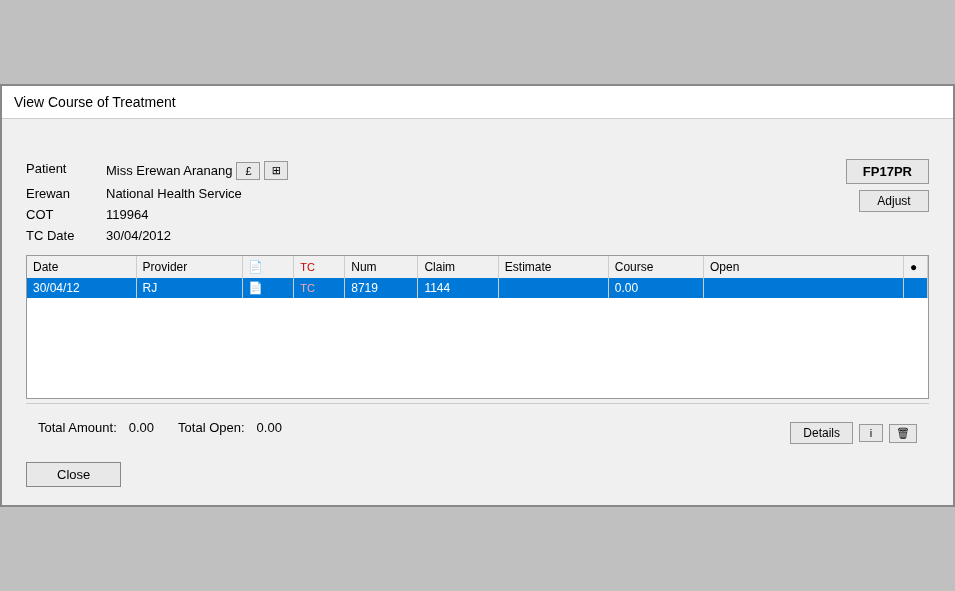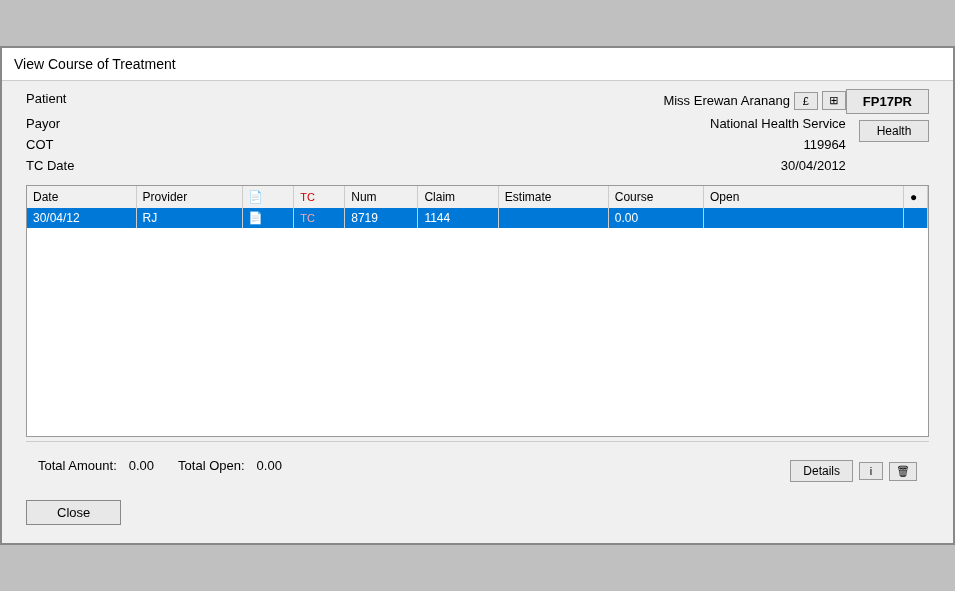--- a/index.html
+++ b/index.html
@@ -8,25 +8,26 @@
       font-family: Arial, sans-serif;
       font-size: 13px;
       display: flex;
       justify-content: center;
       align-items: center;
       width: 955px;
       height: 591px;
     }
     .dialog {
       width: 955px;
-      height: 499px;
+      height: 423px;
       background: #f0f0f0;
       border: 2px solid #888;
       display: flex;
       flex-direction: column;
+      gap: 32px;
     }
     .title-bar {
       background: #fff;
       padding: 8px 12px;
       font-size: 14px;
       font-weight: normal;
       border-bottom: 1px solid #ccc;
       color: #000;
     }
     .content-area {
@@ -45,21 +46,20 @@
     .info-label {
       color: #000;
       padding: 2px 0;
     }
     .info-value {
       color: #000;
       padding: 2px 0;
       display: flex;
       align-items: center;
       gap: 4px;
-      justify-content: flex-end;
     }
     .header-area {
       display: flex;
       justify-content: space-between;
       align-items: flex-start;
     }
     .header-left {
       flex: 1;
     }
     .header-right {
@@ -200,39 +200,39 @@
     <div class="header-area">
       <div class="header-left">
         <div class="info-grid">
           <span class="info-label">Patient</span>
           <div class="info-value">
             <span>Miss Erewan Aranang</span>
             <button class="small-btn">£</button>
             <button class="small-btn">⊞</button>
           </div>
 
-          <span class="info-label">Payor</span>
+          <span class="info-label">Erewan</span>
           <div class="info-value">
             <span>National Health Service</span>
           </div>
 
           <span class="info-label">COT</span>
           <div class="info-value">
             <span>119964</span>
           </div>
 
           <span class="info-label">TC Date</span>
           <div class="info-value">
             <span>30/04/2012</span>
           </div>
         </div>
       </div>
       <div class="header-right">
         <button class="btn-fp17pr">FP17PR</button>
-        <button class="btn" style="min-width:70px;">Health</button>
+        <button class="btn" style="min-width:70px;">Adjust</button>
       </div>
     </div>
 
 
     <div class="table-container">
       <table>
         <thead>
           <tr>
             <th>Date</th>
             <th>Provider</th>

